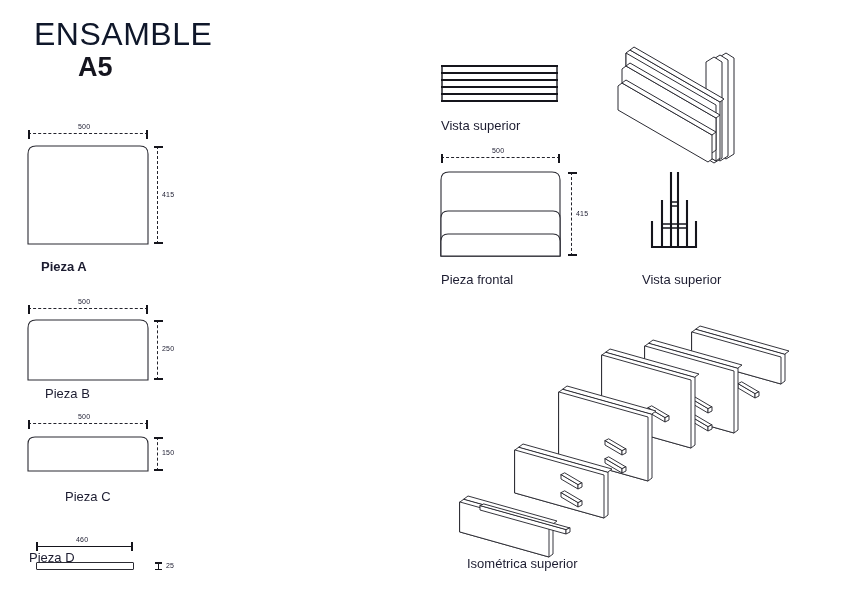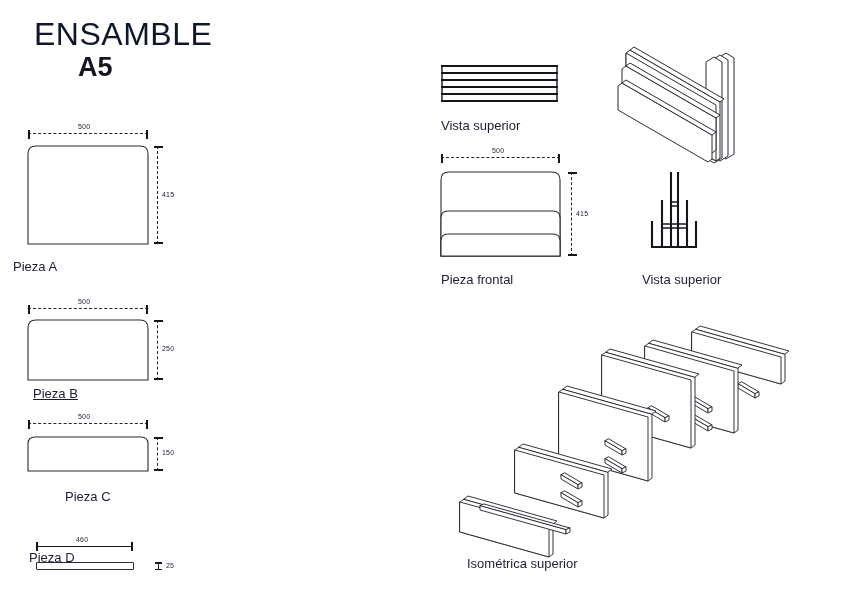--- a/index.html
+++ b/index.html
@@ -147,37 +147,37 @@
 
     <div class="svg-layer" style="left:28px; top:146px;">
       <svg width="122" height="98" viewBox="0 0 122 98">
         <path d="M0,98 L0,8 Q0,0 8,0 L112,0 Q120,0 120,8 L120,98 Z" fill="#ffffff" stroke="#2b2b33" stroke-width="1.1"></path>
       </svg>
     </div>
 
     <div class="dim-v" style="left:157px; top:146px; height:98px;"></div>
     <div class="dim-text" style="left:162px; top:191px;">415</div>
 
-    <div class="caption" style="left:13px; top:259px;">Pieza A</div>
+    <div class="caption" style="left:41px; top:259px;font-weight:bold;">Pieza A</div>
   </div>
 
   <div>
     <div class="dim-h" style="left:28px; top:308px; width:120px;"></div>
     <div class="dim-text" style="left:78px; top:298px;">500</div>
 
     <div class="svg-layer" style="left:28px; top:320px;">
       <svg width="122" height="60" viewBox="0 0 122 60">
         <path d="M0,60 L0,8 Q0,0 8,0 L112,0 Q120,0 120,8 L120,60 Z" fill="#ffffff" stroke="#2b2b33" stroke-width="1.1"></path>
       </svg>
     </div>
 
     <div class="dim-v" style="left:157px; top:320px; height:60px;"></div>
     <div class="dim-text" style="left:162px; top:345px;">250</div>
 
-    <div class="caption" style="left:33px; top:386px;text-decoration:underline;">Pieza B</div>
+    <div class="caption" style="left:45px; top:386px;">Pieza B</div>
   </div>
 
   <div>
     <div class="dim-h" style="left:28px; top:423px; width:120px;"></div>
     <div class="dim-text" style="left:78px; top:413px;">500</div>
 
     <div class="svg-layer" style="left:28px; top:437px;">
       <svg width="122" height="34" viewBox="0 0 122 34">
         <path d="M0,34 L0,7 Q0,0 7,0 L113,0 Q120,0 120,7 L120,34 Z" fill="#ffffff" stroke="#2b2b33" stroke-width="1.1"></path>
       </svg>

